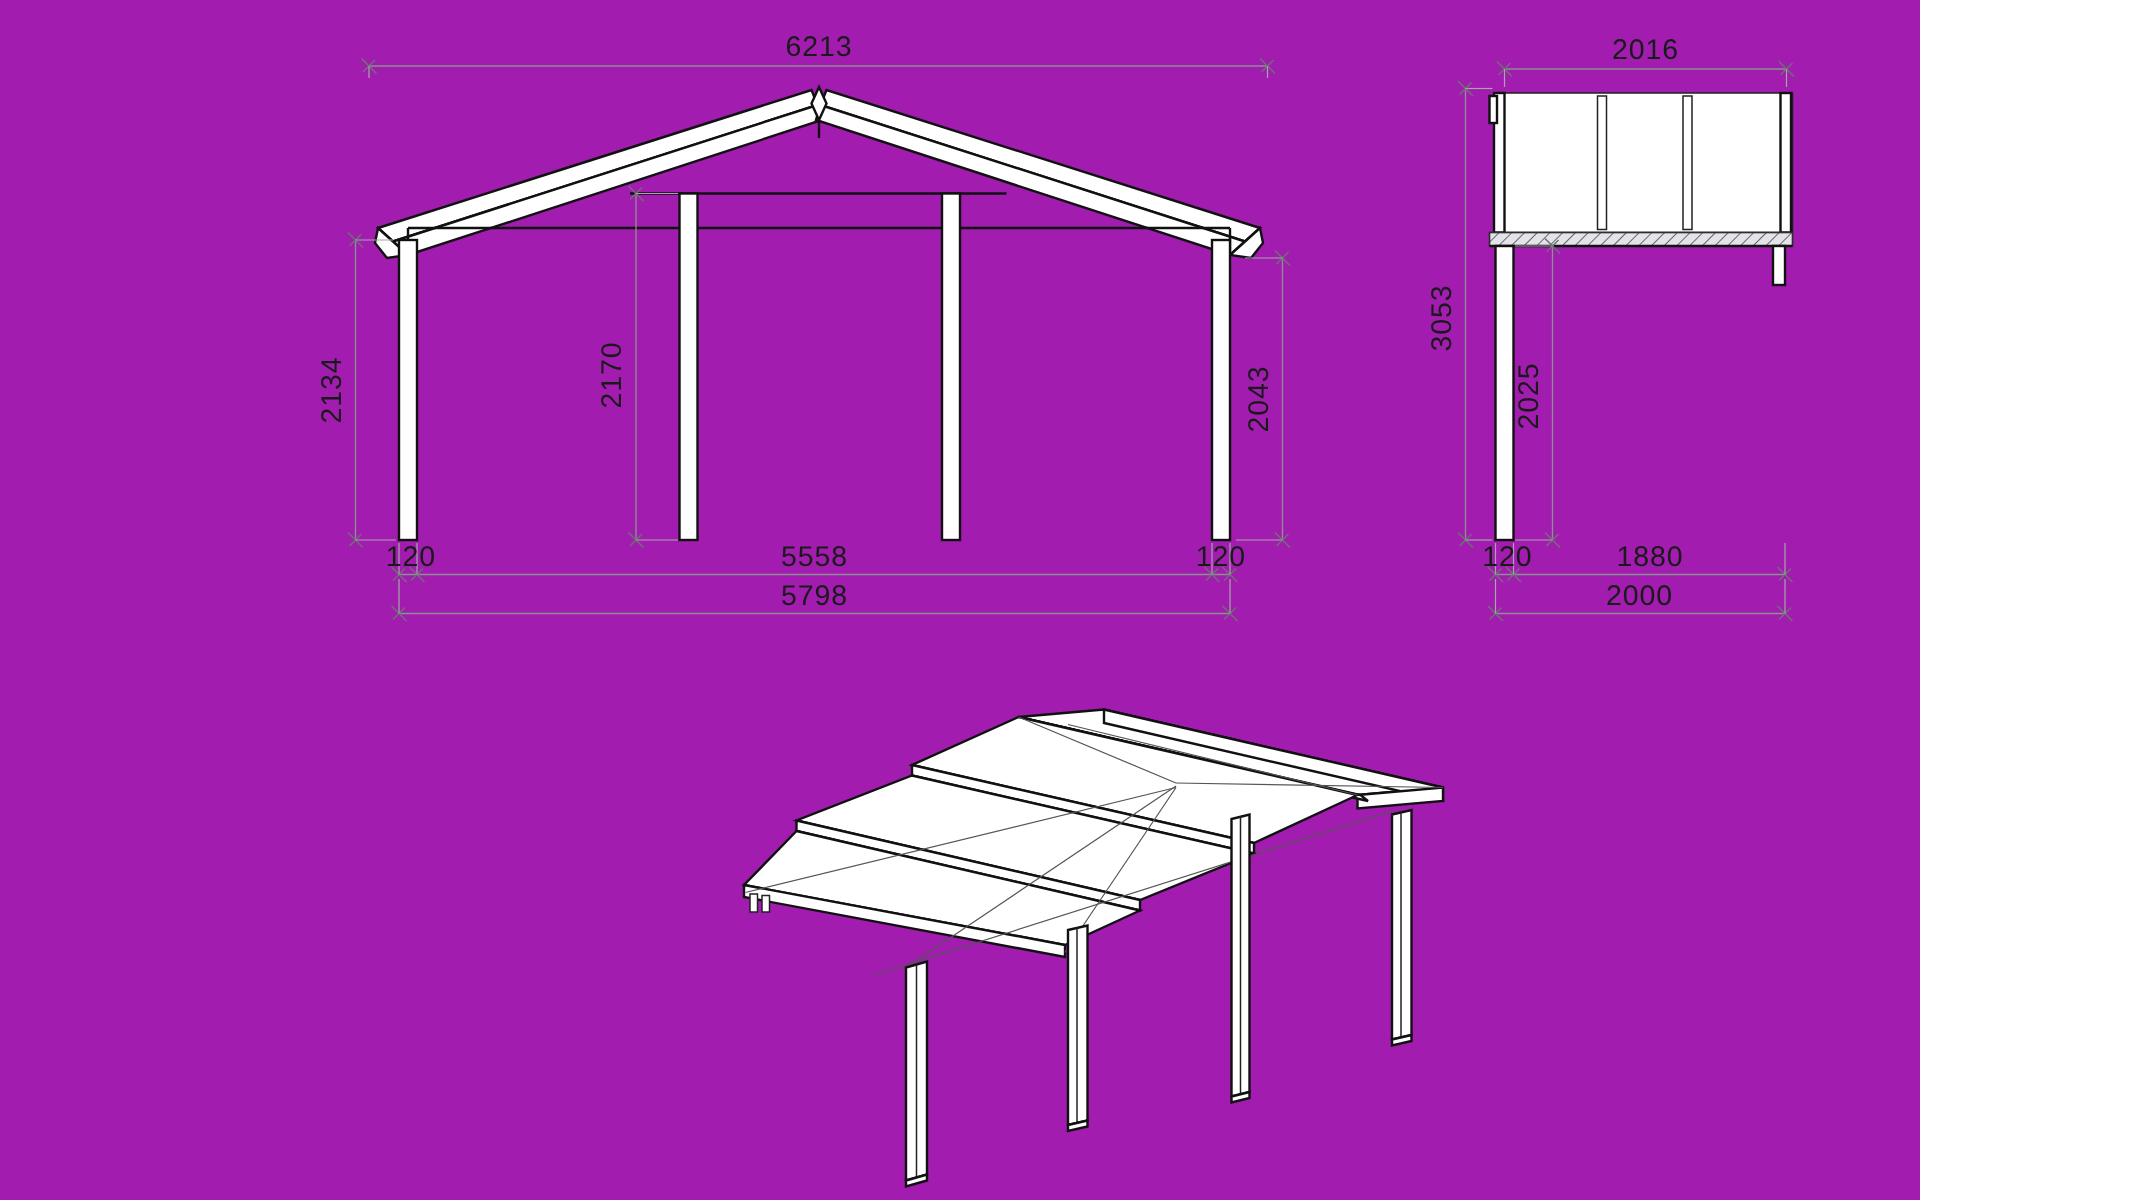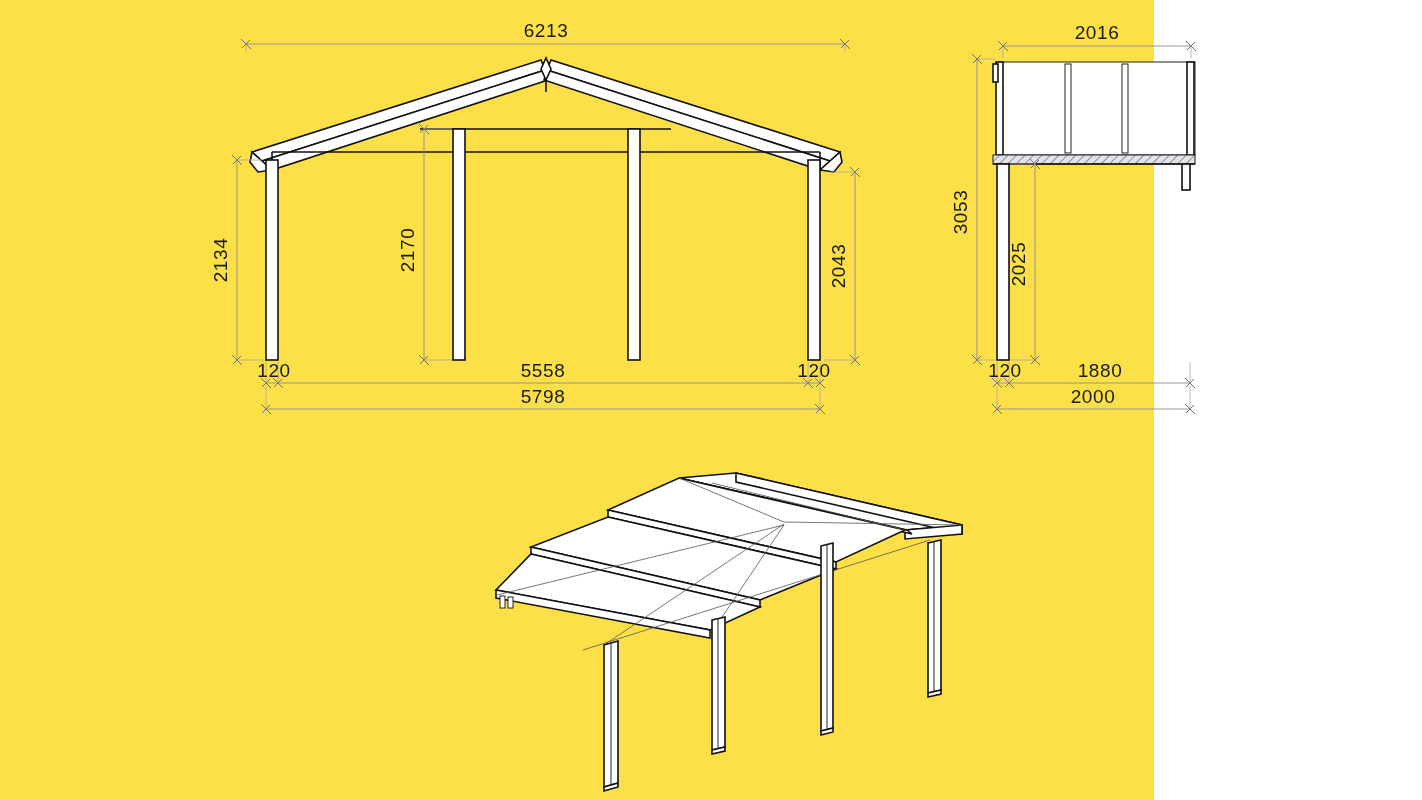--- a/index.html
+++ b/index.html
@@ -9,23 +9,23 @@
     background: #ffffff;
   }
   body {
     width: 1422px;
     height: 800px;
     overflow: hidden;
     font-family: "Liberation Sans", sans-serif;
   }
   #sheet {
     position: relative;
-    width: 1154px;
+    width: 1280px;
     height: 800px;
-    background: #fde047;
+    background: #a21caf;
   }
   svg#drawing {
     display: block;
     width: 1422px;
     height: 800px;
   }
   .struct-line {
     fill: none;
     stroke: #111111;
     stroke-width: 1.6;

